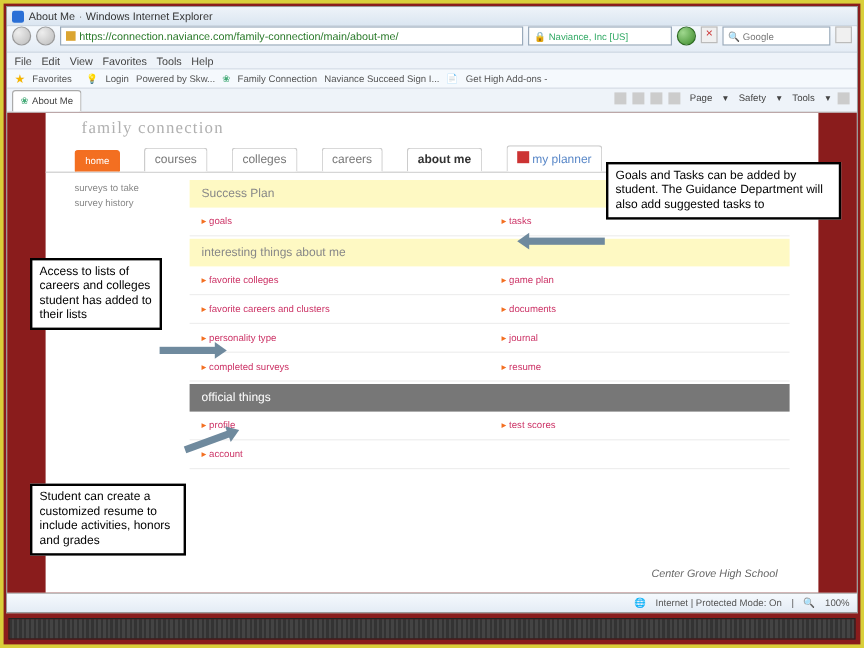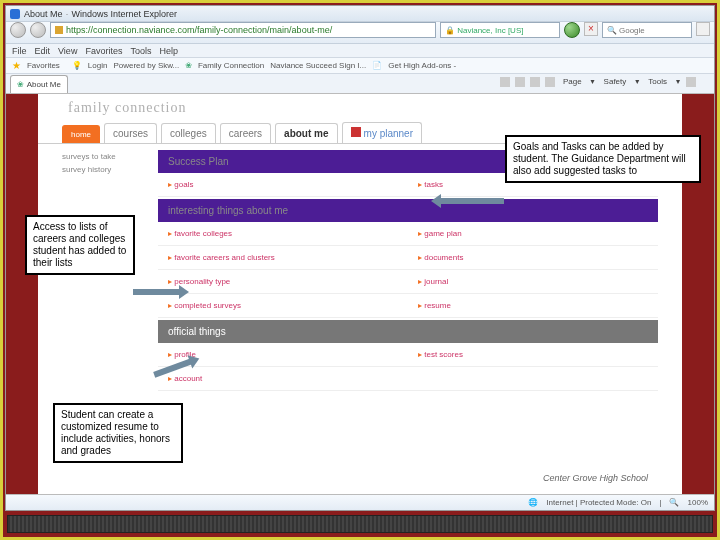--- a/index.html
+++ b/index.html
@@ -14,37 +14,37 @@
   .urlbar { flex:1; height:16px; background:#fff; border:1px solid #9ab; display:flex; align-items:center; padding:0 4px; font-size:9px; color:#2a7a2a;}
   .urlbar .lock { width:8px; height:8px; background:#dba531; margin-right:3px;}
   .urlsuffix { width:120px; height:16px; background:#fff; border:1px solid #9ab; display:flex; align-items:center; padding:0 4px; font-size:8px; color:#3a6; }
   .searchbar { width:90px; height:16px; background:#fff; border:1px solid #9ab; display:flex; align-items:center; padding:0 4px; font-size:8px; color:#777;}
   .iebtn { width:14px; height:14px; background:#f0f0f0; border:1px solid #bbb;}
   .menubar { height:14px; background:#eef3f9; display:flex; align-items:center; gap:8px; padding:0 6px; font-size:9px; color:#444; border-bottom:1px solid #d0d8e2;}
   .favbar { height:16px; background:#f5f9fd; display:flex; align-items:center; gap:6px; padding:0 6px; font-size:8px; color:#555; border-bottom:1px solid #d0d8e2;}
   .favstar { color:#f4b400; font-size:10px;}
   .tabbar { height:20px; background:#eef3f9; display:flex; align-items:flex-end; padding:0 4px; border-bottom:1px solid #bbb; position:relative;}
   .tab { height:18px; background:#fff; border:1px solid #aaa; border-bottom:none; display:flex; align-items:center; padding:0 6px; font-size:8px; color:#444; border-radius:3px 3px 0 0;}
-  .tabright { position:absolute; right:16px; top:2px; display:flex; gap:3px; font-size:8px; color:#444; align-items:center;}
+  .tabright { position:absolute; right:4px; top:2px; display:flex; gap:3px; font-size:8px; color:#444; align-items:center;}
   .tabright span { padding:1px 3px;}
   .tabico { width:10px; height:10px; background:#ccc; margin-right:2px;}
   .page { position:absolute; top:88px; left:0; right:0; bottom:16px; background:#8a1c1c; overflow:hidden;}
   .pagewrap { position:absolute; left:32px; right:32px; top:0; bottom:0; background:#fff; }
   .pageheader { height:28px; padding:6px 30px 0; color:#b0b0b0; letter-spacing:1px; font-size:14px; font-family: Georgia, serif;}
-  .pagetabs { height:22px; padding:0 24px; display:flex; gap:4px; align-items:flex-end; border-bottom:1px solid #ccc;}
+  .pagetabs { height:22px; padding:0 24px; display:flex; gap:20px; align-items:flex-end; border-bottom:1px solid #ccc;}
   .ptab { padding:4px 8px; background:#fff; border:1px solid #ccc; border-bottom:none; font-size:10px; color:#777; border-radius:3px 3px 0 0;}
   .ptab.home { background:#f36f21; color:#fff; border-color:#f36f21; font-size:8px;}
   .ptab.active { color:#333; font-weight:bold;}
   .ptab.blue { color:#5a88c8; }
   .plannerico { width:10px; height:10px; background:#c33; display:inline-block; margin-right:3px;}
   .content { display:flex; padding:4px 24px 0; gap:16px;}
   .leftcol { width:80px; font-size:8px; color:#888;}
   .leftcol .lk { margin:4px 0;}
   .rightcol { flex:1; }
-  .sectionhead { background:#4c1d95; color:#888; font-size:10px; padding:6px 10px; margin-top:2px;}
+  .sectionhead { background:#fef9c3; color:#888; font-size:10px; padding:6px 10px; margin-top:2px;}
   .sectionhead.dark { background:#777; color:#fff;}
   .linksrow { display:flex; gap:0; border-bottom:1px solid #eee;}
   .linkscol { flex:1; padding:5px 10px;}
   .plink { font-size:8px; color:#c36; padding:2px 0;}
   .plink::before { content:"▸ "; color:#f36f21;}
   .schoolname { position:absolute; right:34px; bottom:11px; font-size:9px; color:#666; font-style:italic;}
   .statusbar { height:16px; position:absolute; left:0; right:0; bottom:0; background:linear-gradient(#f5f9fd,#e4ecf5); border-top:1px solid #bbb; display:flex; align-items:center; font-size:8px; color:#555; padding:0 6px; justify-content:flex-end; gap:8px;}
   .taskbar { position:absolute; left:4px; right:4px; bottom:4px; height:18px; background:repeating-linear-gradient(90deg,#333,#333 2px,#444 2px,#444 4px); border:1px solid #222;}
 
   .callout { position:absolute; background:#fff; border:2px solid #000; padding:4px 6px; font-size:10px; color:#000; line-height:1.2; z-index:10;}
@@ -210,19 +210,19 @@
       <span>🔍</span>
       <span>100%</span>
     </div>
   </div>
 
   <div class="taskbar"></div>
 
   <div class="callout" style="left:22px; top:212px; width:110px;">Access to lists of careers and colleges student has added to their lists</div>
   <div class="arrow" style="left:130px; top:286px; width:48px;"></div>
 
-  <div class="callout" style="left:22px; top:400px; width:130px;margin-left:28px;">Student can create a customized resume to include activities, honors and grades</div>
+  <div class="callout" style="left:22px; top:400px; width:130px;">Student can create a customized resume to include activities, honors and grades</div>
   <div class="arrow" style="left:150px; top:362px; width:40px; transform:rotate(-20deg);"></div>
 
   <div class="callout" style="right:16px; top:132px; width:196px;">Goals and Tasks can be added by student. The Guidance Department will also add suggested tasks to</div>
   <div class="arrow left" style="left:436px; top:195px; width:65px;"></div>
 
 </div>
 
 </body></html>

